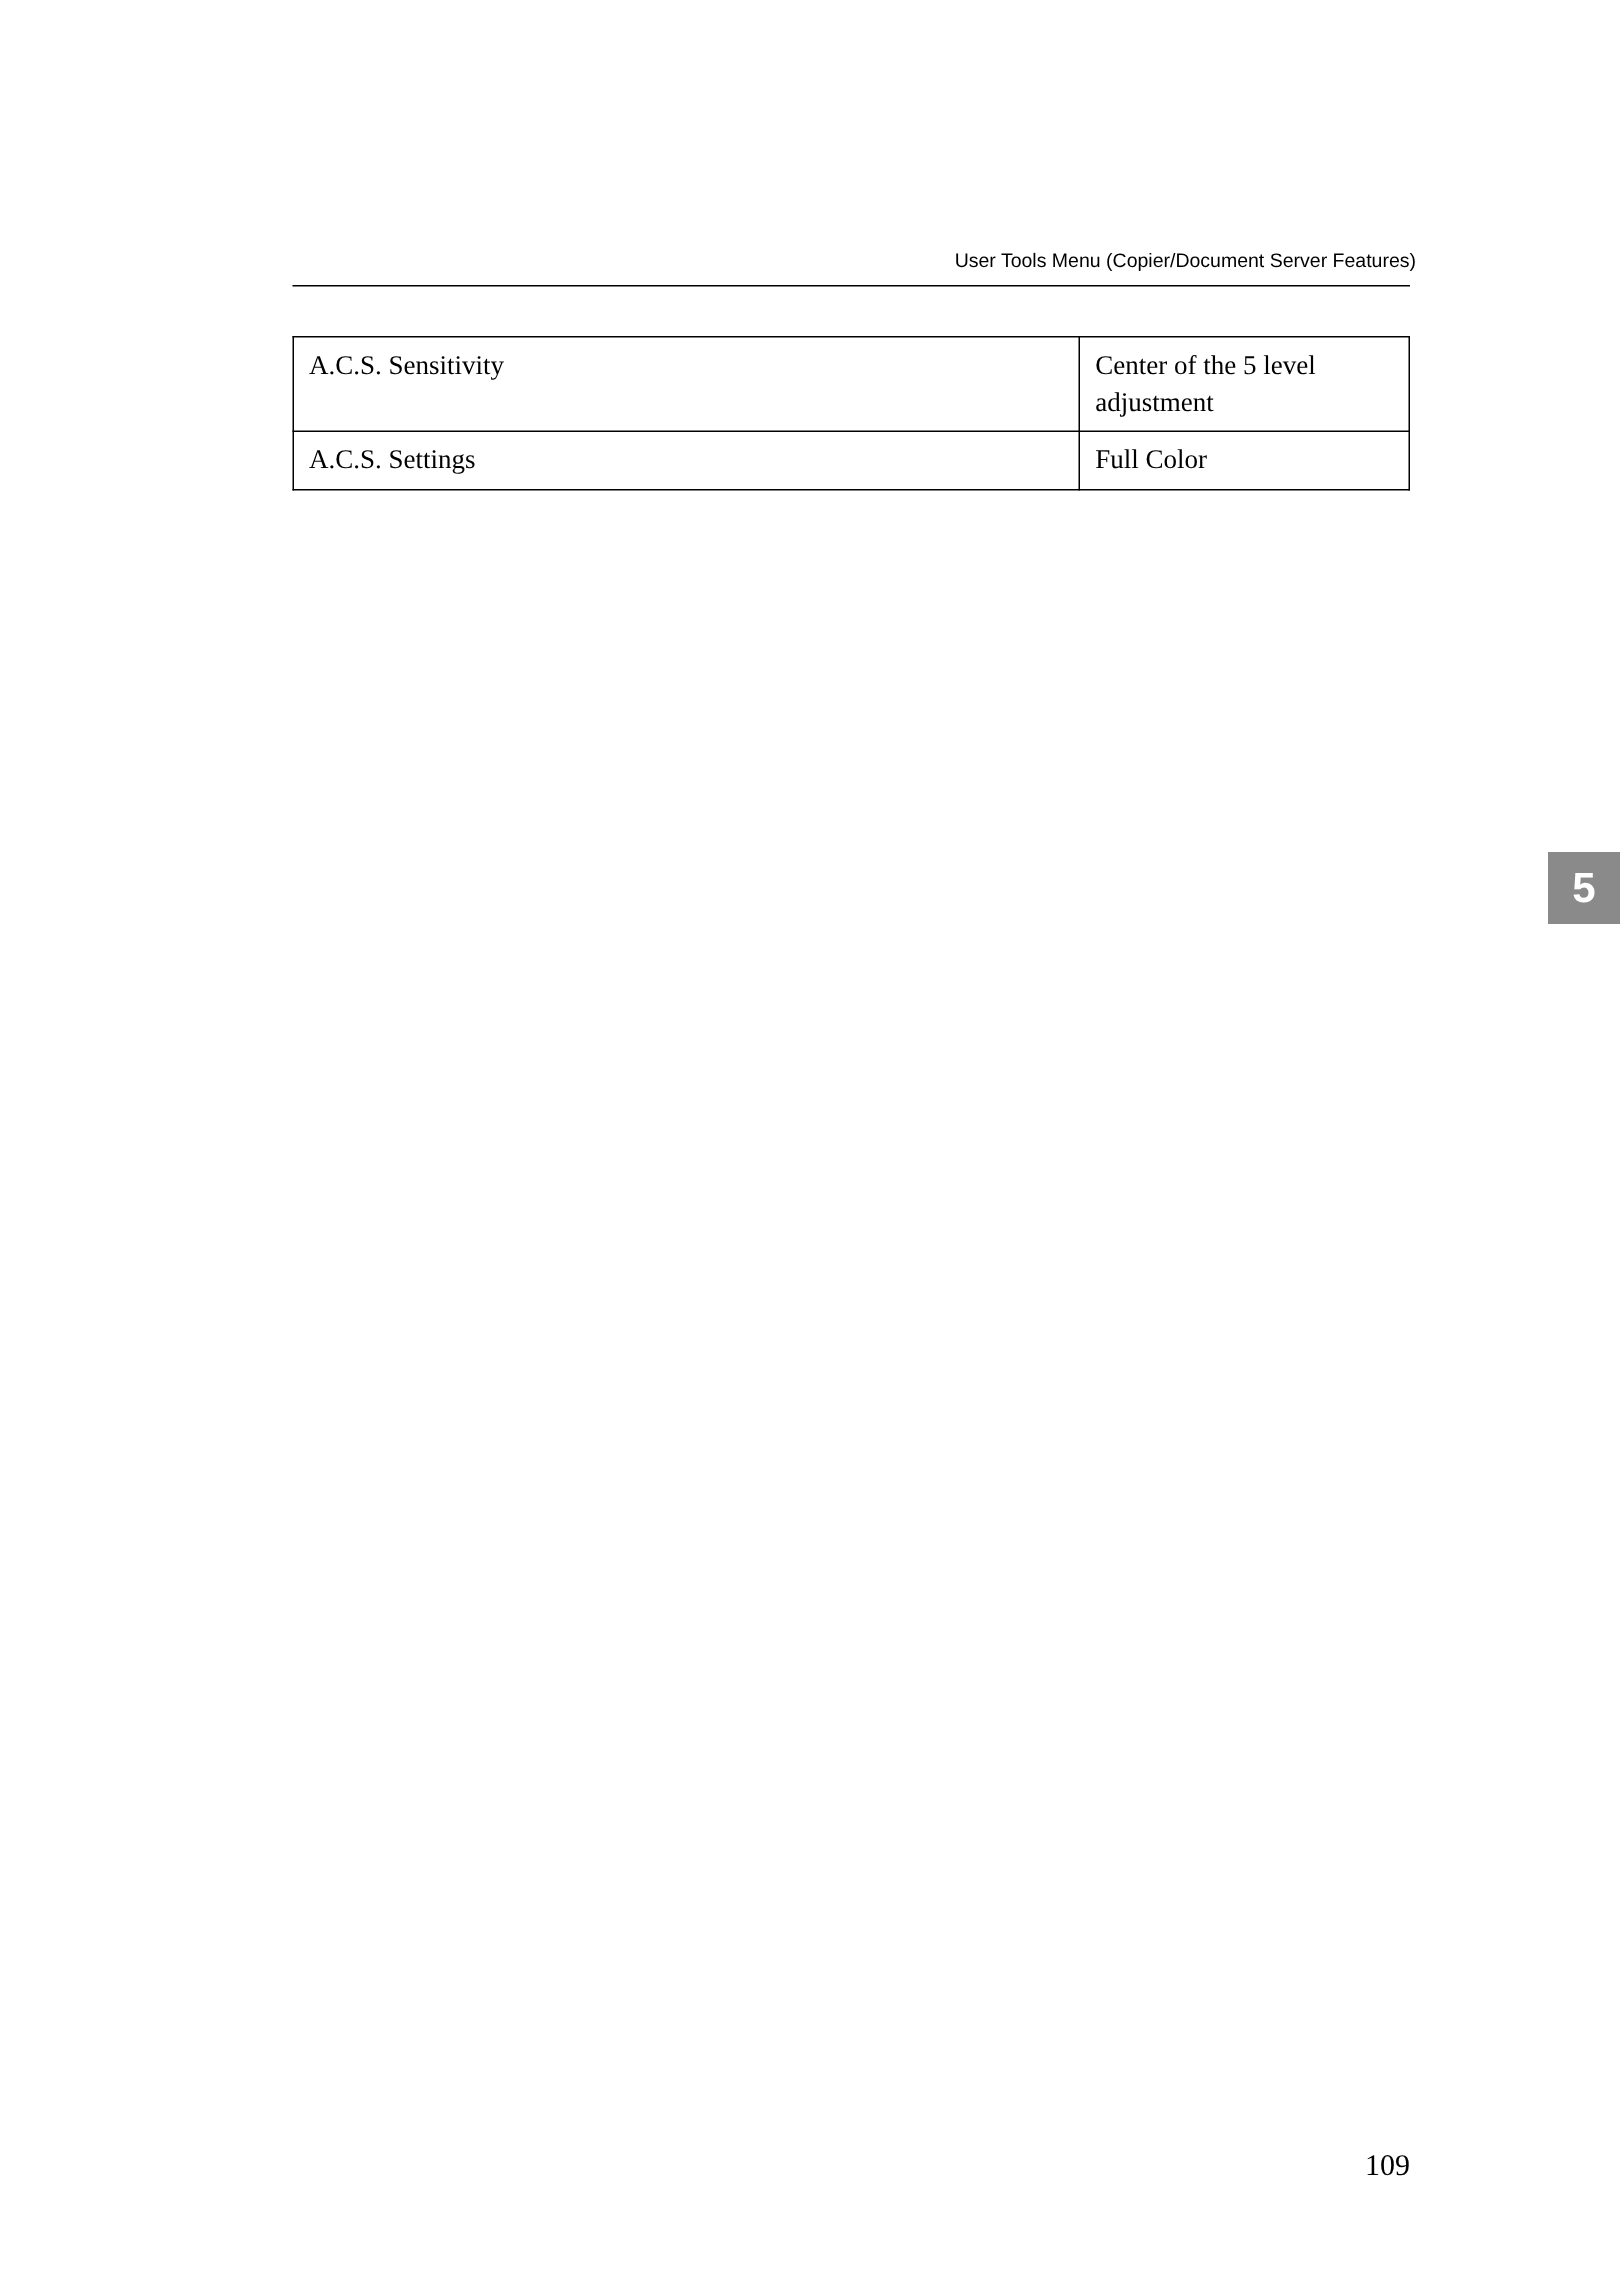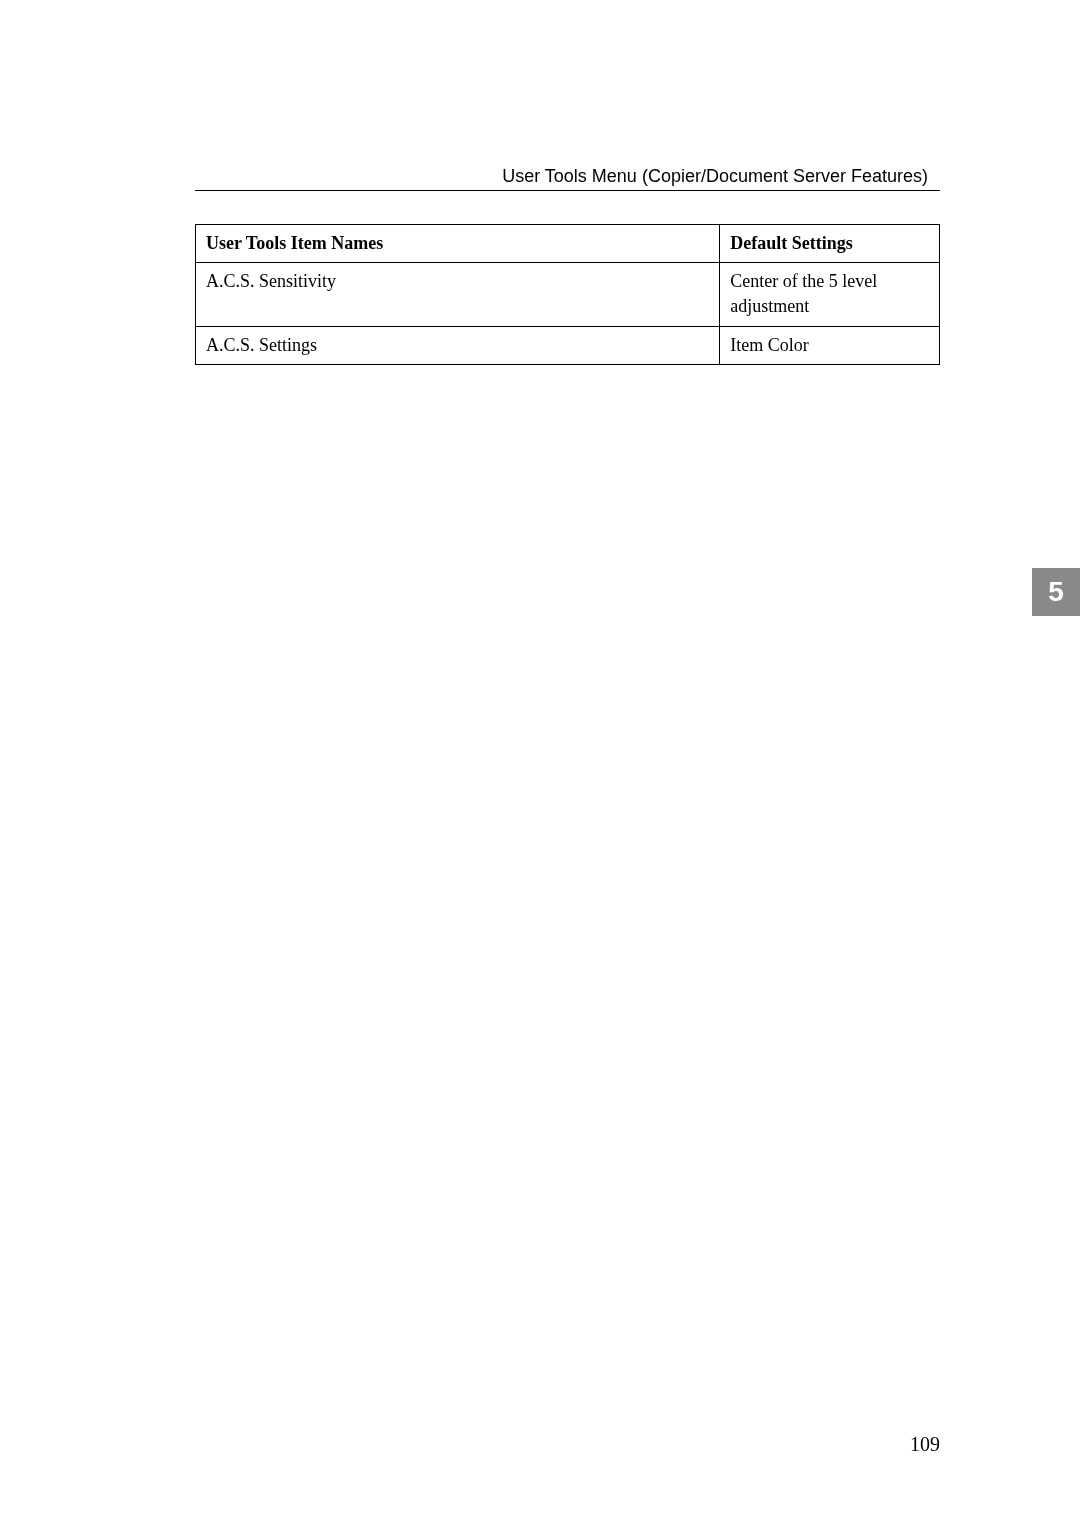--- a/index.html
+++ b/index.html
@@ -1,48 +1,44 @@
 <!DOCTYPE html>
 <html><head>
 <meta charset="utf-8">
 <style>
   * { margin: 0; padding: 0; box-sizing: border-box; }
   html, body { width: 1080px; height: 1526px; background: #ffffff; font-family: Georgia, 'Times New Roman', serif; color: #000; }
   .page { position: relative; width: 1080px; height: 1526px; padding: 168px 140px 80px 195px; }
   .header-line { position: absolute; top: 190px; left: 195px; right: 140px; border-top: 1px solid #000; }
-  .header-text { position: absolute; top: 166px; right: 152px; font-family: Arial, Helvetica, sans-serif; font-size: 18px; color: #000; }
+  .header-text { position: absolute; top: 166px; right: 136px; font-family: Arial, Helvetica, sans-serif; font-size: 13px; color: #000; }
   .table { position: absolute; top: 224px; left: 195px; right: 140px; border-collapse: collapse; width: 745px; }
   .table td { border: 1px solid #000; padding: 6px 10px; font-size: 18px; line-height: 1.4; vertical-align: top; font-family: 'Book Antiqua', Palatino, Georgia, serif; }
   .table .th-cell { font-weight: bold; }
   .col1 { width: 525px; }
   .col2 { width: 220px; }
   .section-tab { position: absolute; top: 568px; right: 0; width: 48px; height: 48px; background: #8a8a8a; display: flex; align-items: center; justify-content: center; }
   .section-tab span { color: #fff; font-family: Arial, Helvetica, sans-serif; font-size: 28px; font-weight: bold; }
   .page-num { position: absolute; bottom: 70px; right: 140px; font-family: Liberation Serif, serif; font-size: 20px; }
 </style>
 </head>
 <body>
 
 <div class="page">
   <div class="header-text">User Tools Menu (Copier/Document Server Features)</div>
   <div class="header-line"></div>
 
   <table class="table">
     <tbody>
-        <tr>
-      <td class="th-cell col1">User Tools Item Names</td>
-      <td class="th-cell col2">Default Settings</td>
-    </tr>
     <tr>
       <td class="col1">A.C.S. Sensitivity</td>
       <td class="col2">Center of the 5 level adjustment</td>
     </tr>
     <tr>
       <td class="col1">A.C.S. Settings</td>
-      <td class="col2">Item Color</td>
+      <td class="col2">Full Color</td>
     </tr>
   </tbody>
     </table>
 
   <div class="section-tab">
     <span>5</span>
   </div>
 
   <div class="page-num">109</div>
 </div>

